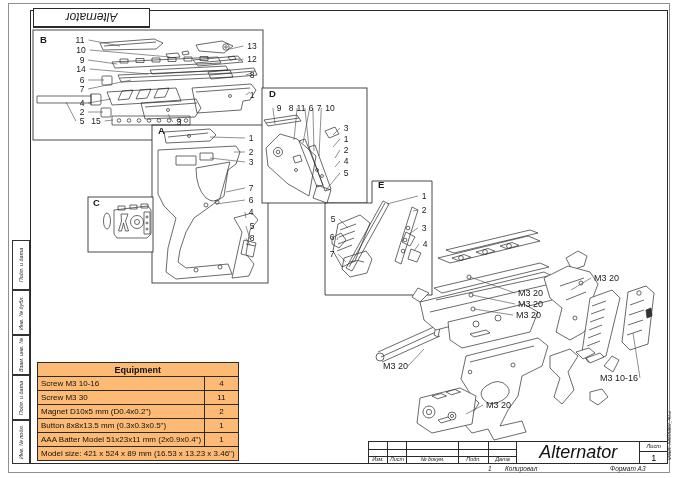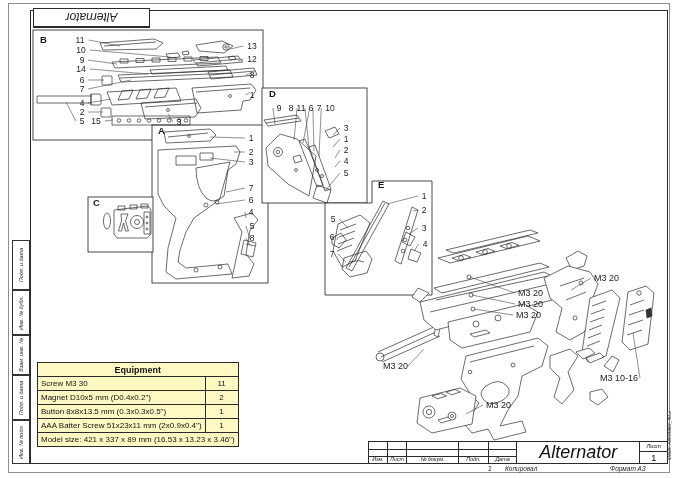--- a/index.html
+++ b/index.html
@@ -9,21 +9,21 @@
   #art{position:absolute;left:0;top:0;z-index:2;}
   #art text{font-family:"Liberation Sans",sans-serif;fill:#1a1a1a;}
   #art .callout{font-size:8.5px;}
   #art .boxlabel{font-size:9.5px;font-weight:bold;}
   #art .mainlabel{font-size:9px;}
   #art .leader{stroke:#444;stroke-width:0.6;}
   .corner-title{position:absolute;left:33px;top:8px;width:117px;height:20px;border:1px solid #2a2a2a;border-bottom-width:2px;box-sizing:border-box;z-index:3;background:#fff;}
   .corner-title span{display:block;width:100%;text-align:center;line-height:16px;font-size:12px;font-style:italic;transform:rotate(180deg);color:#222;}
   .stamp{position:absolute;left:12px;width:18px;border:1px solid #333;box-sizing:border-box;z-index:3;background:#fff;}
   .stamp span{position:absolute;left:50%;top:50%;transform:translate(-50%,-50%) rotate(-90deg);white-space:nowrap;font-size:5.5px;font-style:italic;color:#222;}
-  .equip{position:absolute;left:37px;top:362px;width:173px;z-index:4;background:#fef9c3;border-collapse:collapse;}
+  .equip{position:absolute;left:37px;top:362px;width:173px;z-index:4;background:#fdba74;border-collapse:collapse;}
   .equip td{border:1px solid #2a2a2a;font-size:8px;color:#111;padding:1px 3px;height:11px;white-space:nowrap;overflow:hidden;}
   .equip td.hdr{font-weight:bold;text-align:center;font-size:9px;}
   .equip td.qty{width:34px;text-align:center;}
   .tblock{position:absolute;left:368px;top:441px;width:300px;height:23px;border:1px solid #2a2a2a;box-sizing:border-box;display:flex;z-index:4;background:#fff;}
   .tb-left{width:148px;height:100%;position:relative;display:flex;}
   .tb-col{height:100%;border-right:1px solid #2a2a2a;box-sizing:border-box;display:flex;align-items:flex-end;justify-content:center;font-size:5.5px;font-style:italic;color:#222;padding-bottom:1px;}
   .tb-rowline{position:absolute;left:0;width:148px;height:0;border-top:1px solid #2a2a2a;}
   .tb-title{width:124px;display:flex;align-items:center;justify-content:center;font-size:18px;font-style:italic;color:#111;}
   .tb-sheet{width:28px;border-left:1px solid #2a2a2a;box-sizing:border-box;display:flex;flex-direction:column;}
   .tb-sheet .lbl{height:9px;border-bottom:1px solid #2a2a2a;font-size:5.5px;font-style:italic;text-align:center;line-height:9px;}
@@ -313,40 +313,44 @@
     <div class="stamp" style="top: 420px; height: 44px;">
       <span>Инв. № подл.</span>
     </div>
   </div>
 
 <table class="equip">
   <tbody id="equip-body">
     <tr>
       <td class="hdr" colspan="2">Equipment</td>
     </tr>
+  <tr>
+        <td>Screw M3 10-16</td>
+        <td class="qty">4</td>
+      </tr>
       <tr>
         <td>Screw M3 30</td>
         <td class="qty">11</td>
       </tr>
       <tr>
         <td>Magnet D10x5 mm (D0.4x0.2")</td>
         <td class="qty">2</td>
       </tr>
       <tr>
         <td>Button 8x8x13.5 mm (0.3x0.3x0.5")</td>
         <td class="qty">1</td>
       </tr>
       <tr>
-        <td>AAA Batter Screw 51x23x11 mm (2x0.9x0.4")</td>
+        <td>AAA Batter Model 51x23x11 mm (2x0.9x0.4")</td>
         <td class="qty">1</td>
       </tr>
     </tbody>
   <tbody>
     <tr>
-      <td colspan="2">Model size: 421 x 337 x 89 mm (16.53 x 13.23 x 3.46")</td>
+      <td colspan="2">Model size: 421 x 524 x 89 mm (16.53 x 13.23 x 3.46")</td>
     </tr>
   </tbody>
 </table>
 
 <div class="tblock">
   <div class="tb-left" id="tb-left">
     <div class="tb-rowline" style="top:7px"></div>
     <div class="tb-rowline" style="top:14px"></div>
   <div class="tb-col" style="width: 19px;">Изм.</div>
       <div class="tb-col" style="width: 19px;">Лист</div>

